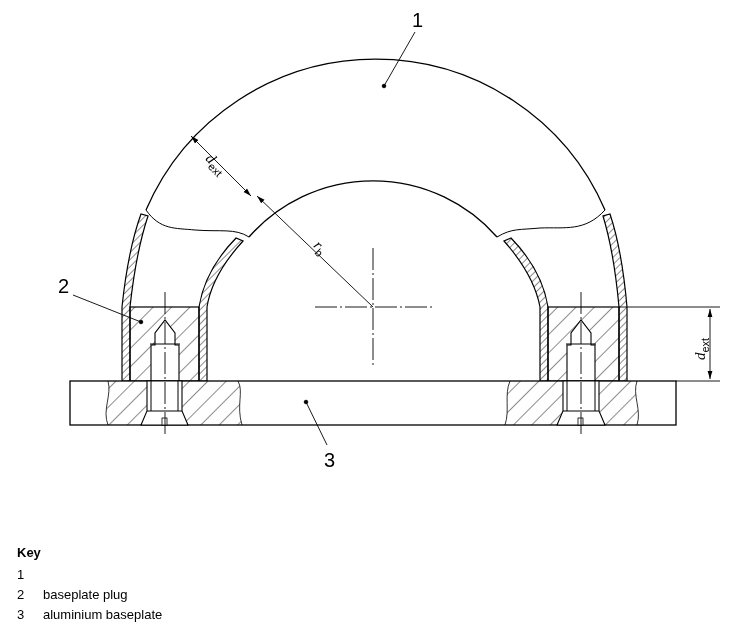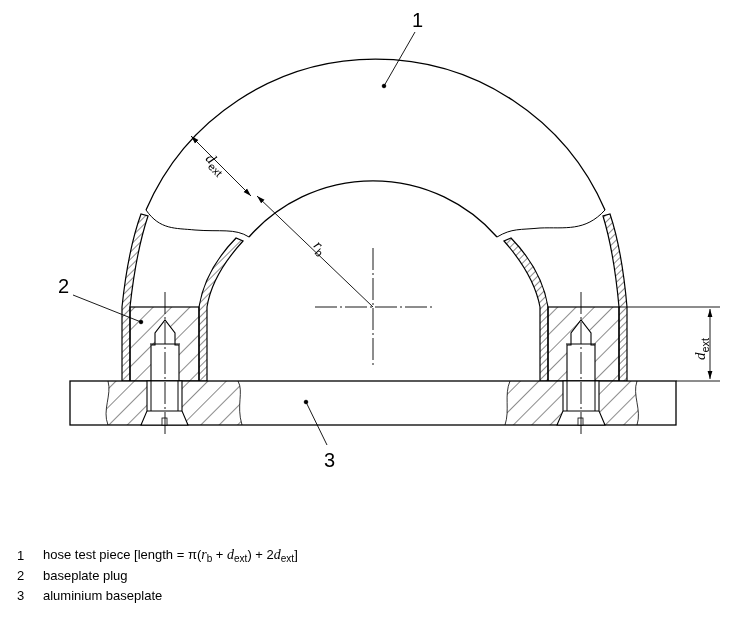--- a/index.html
+++ b/index.html
@@ -126,25 +126,23 @@
   <span>d</span><sub>ext</sub>
 </div>
 <div class="dimlabel" style="left:322px; top:237px; transform: rotate(45deg); transform-origin: left top;">
   <span>r</span><sub>b</sub>
 </div>
 <div class="dimlabel" style="left:692px; top:360px; transform: rotate(-90deg); transform-origin: left top;">
   <span>d</span><sub>ext</sub>
 </div>
 
 <div id="key">
+  <div class="key-title">Key</div>
   <div class="key-row">
     <span class="key-num">1</span>
-    <span>
-      <span>hose test piece [length = </span><span>π(</span><span class="math-i">r</span><span class="math-sub">b</span><span style="white-space:pre"> + </span><span class="math-i">d</span><span class="math-sub">ext</span><span style="white-space:pre">) + 2</span><span class="math-i">d</span><span class="math-sub">ext</span><span>]</span>
-    </span>
   </div>
   <div class="key-row">
     <span class="key-num">2</span>
     <span>baseplate plug</span>
   </div>
   <div class="key-row">
     <span class="key-num">3</span>
     <span>aluminium baseplate</span>
   </div>
 </div>

